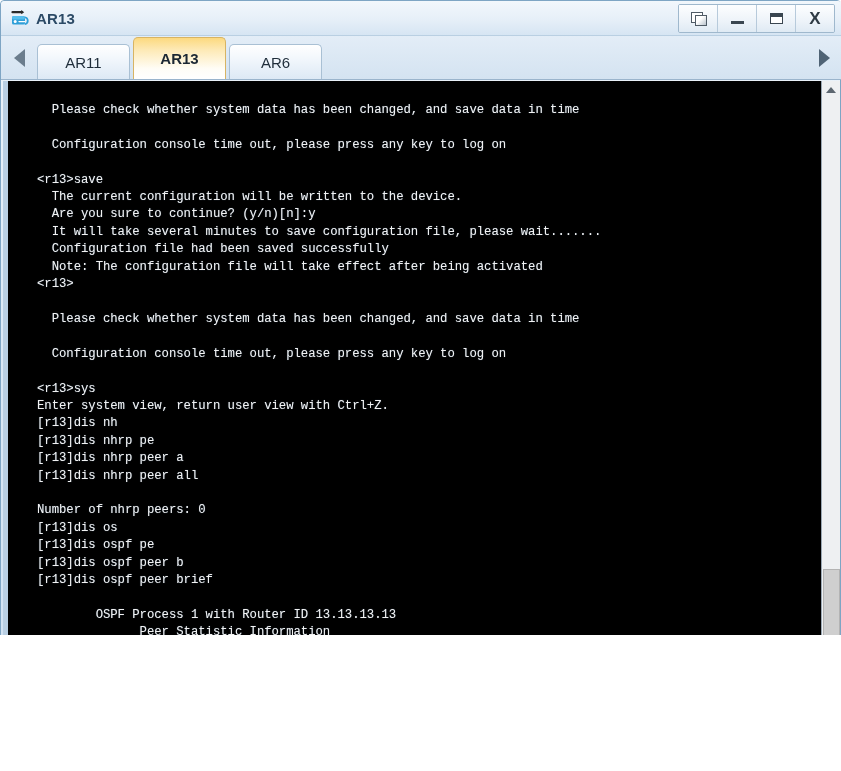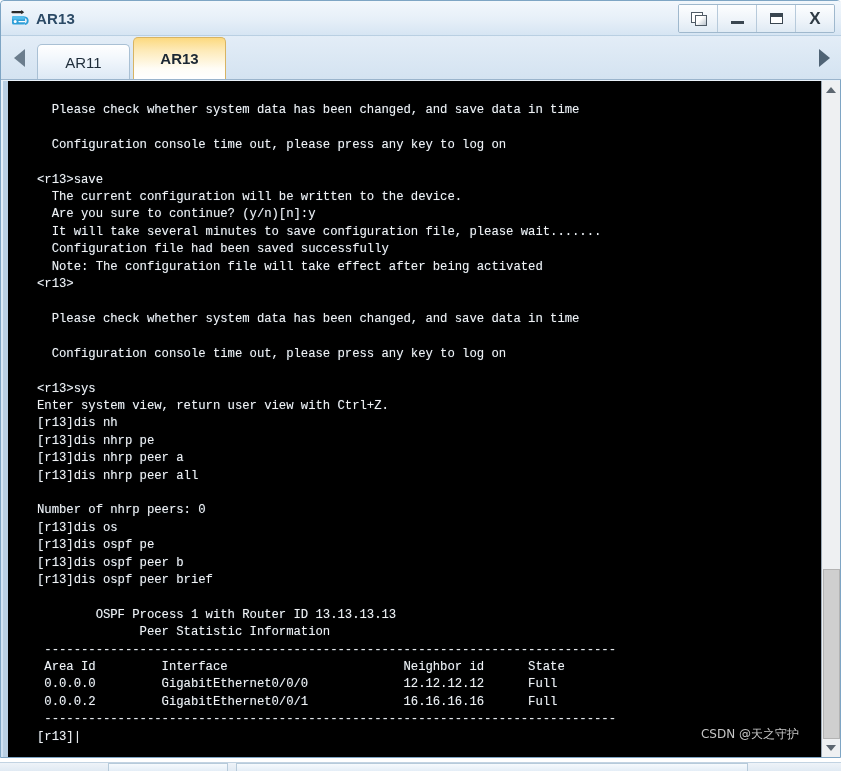--- a/index.html
+++ b/index.html
@@ -8,21 +8,21 @@
     padding: 0;
     background: #ffffff;
   }
   body {
     font-family: "Liberation Sans", sans-serif;
   }
 
   #app {
     position: relative;
     width: 841px;
-    height: 771px;
+    height: 635px;
     overflow: hidden;
     background: #ffffff;
   }
 
   
   .window {
     position: absolute;
     left: 0;
     top: 0;
     width: 841px;
@@ -365,20 +365,23 @@
         <span class="arrow-left"></span>
       </div>
 
       <div class="tabs">
         <div class="tab">
           <span>AR11</span>
         </div>
         <div class="tab active">
           <span>AR13</span>
         </div>
+        <div class="tab">
+          <span>AR6</span>
+        </div>
       </div>
 
       <div class="tab-arrow right">
         <span class="arrow-right"></span>
       </div>
     </div>
 
     <div class="terminal-wrap">
       <div class="terminal">
         <pre class="term-text">  Please check whether system data has been changed, and save data in time

